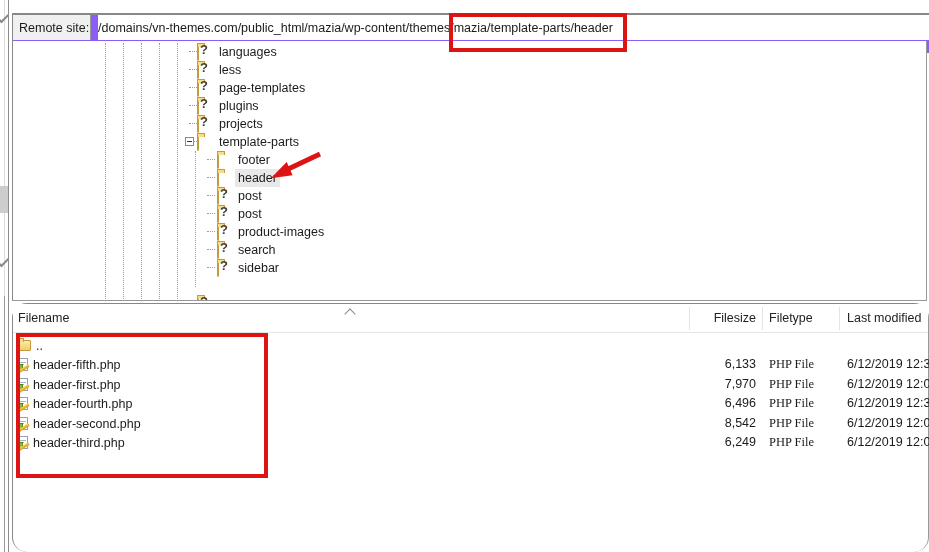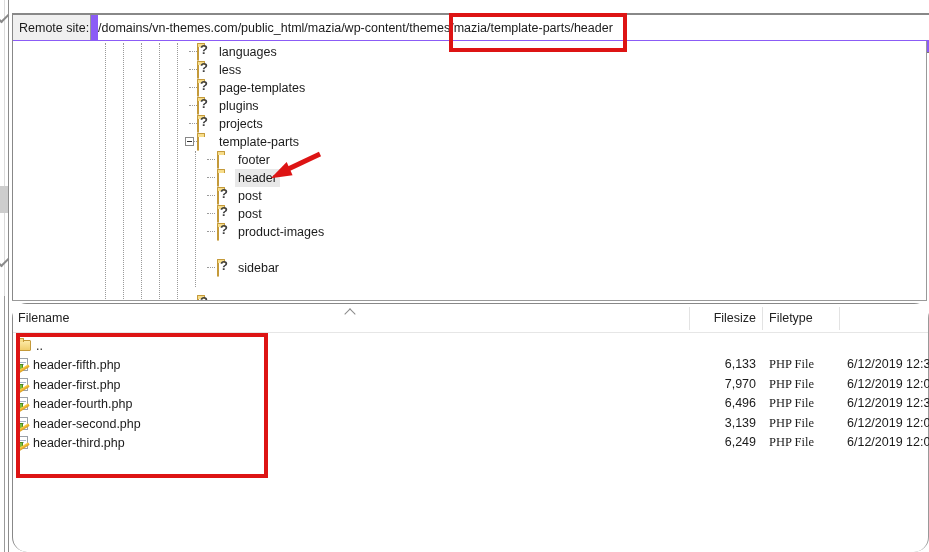--- a/index.html
+++ b/index.html
@@ -156,39 +156,45 @@
     <div class="trow l1" style="top:164px">
         <span class="conn"></span>
         <span class="ticon"><span class="folder q"></span></span>
         <span class="tlabel">post</span>
       </div>
     <div class="trow l1" style="top:182px">
         <span class="conn"></span>
         <span class="ticon"><span class="folder q"></span></span>
         <span class="tlabel">product-images</span>
       </div>
+    <div class="trow l1" style="top:200px">
+        <span class="conn"></span>
+        <span class="ticon"><span class="folder q"></span></span>
+        <span class="tlabel">search</span>
+      </div>
     <div class="trow l1" style="top:218px">
         <span class="conn"></span>
         <span class="ticon"><span class="folder q"></span></span>
         <span class="tlabel">sidebar</span>
       </div>
     <div class="trow l0" style="top:254px">
         <span class="ticon"><span class="folder q"></span></span>
       </div>
 
     <div class="expander" style="left:172px;top:96px"></div>
   </div>
   <div class="tree-panel-bottom"></div>
 
   <div class="file-panel">
     <div class="lv-header">
       <span class="col-h" style="left:5px">Filename</span>
       <span class="sort-caret"></span>
       <span class="col-h" style="left:638px;width:105px;text-align:right">Filesize</span>
       <span class="col-h" style="left:756px">Filetype</span>
+      <span class="col-h" style="left:834px">Last modified</span>
       <span class="colline" style="left:676px"></span>
       <span class="colline" style="left:749px"></span>
       <span class="colline" style="left:826px"></span>
     </div>
 
     <div class="frow" style="top:32px">
       <span class="fname">
           <span class="folder"></span>
           <span>..</span>
         </span>
@@ -218,21 +224,21 @@
         </span>
       <span class="fsize">6,496</span>
       <span class="ftype">PHP File</span>
       <span class="fmod">6/12/2019 12:3..</span>
     </div>
     <div class="frow" style="top:110px">
       <span class="fname">
           <span class="docicon"></span>
           <span>header-second.php</span>
         </span>
-      <span class="fsize">3,139</span>
+      <span class="fsize">8,542</span>
       <span class="ftype">PHP File</span>
       <span class="fmod">6/12/2019 12:0..</span>
     </div>
     <div class="frow" style="top:129px">
       <span class="fname">
           <span class="docicon"></span>
           <span>header-third.php</span>
         </span>
       <span class="fsize">6,249</span>
       <span class="ftype">PHP File</span>

